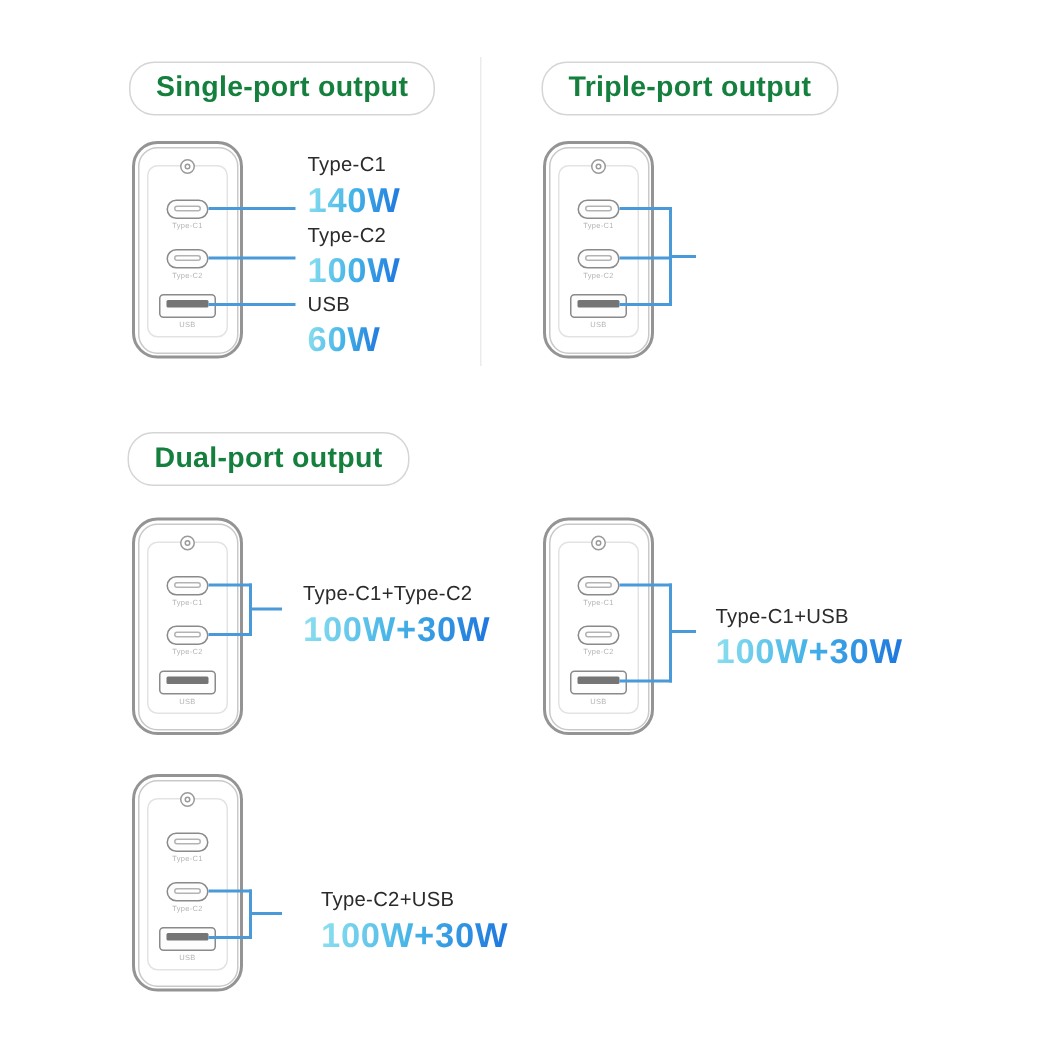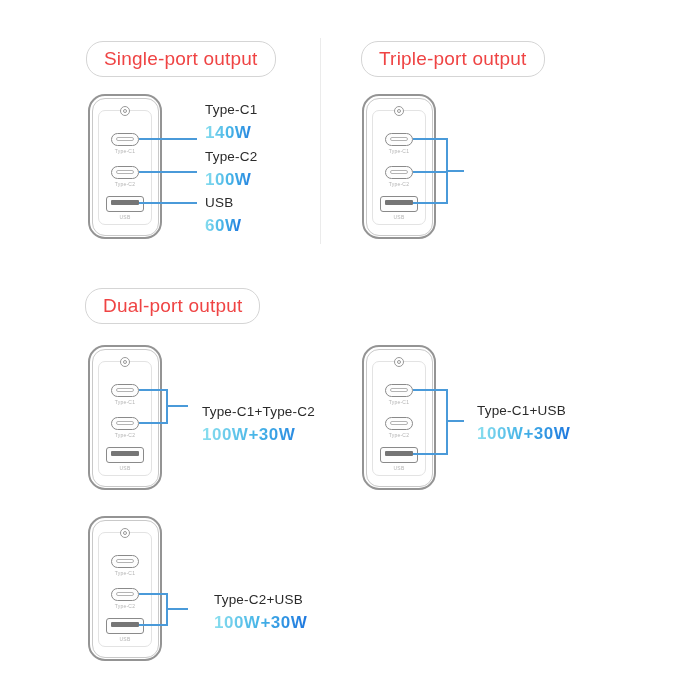--- a/index.html
+++ b/index.html
@@ -4,21 +4,21 @@
 <style>
   html,body{margin:0;padding:0;background:#ffffff;}
   .canvas{
     position:relative;width:700px;height:700px;background:#ffffff;overflow:hidden;
     font-family:"Liberation Sans", sans-serif;
   }
   
   .pill{
     position:absolute;display:inline-block;box-sizing:border-box;
     border:1.5px solid #d5d5d5;border-radius:17px;background:#fff;
-    padding:6px 17px;font-size:19px;font-weight:400;color:#ef4444;
+    padding:6px 17px;font-size:19px;font-weight:700;color:#15803d;
     letter-spacing:.2px;white-space:nowrap;
   }
   
   .divider{position:absolute;width:1px;background:#ebebeb;}
   
   .charger{
     position:absolute;width:74px;height:145px;box-sizing:border-box;
     border:2px solid #949494;border-radius:17px;background:#fff;
   }
   .charger-wall{position:absolute;top:1.5px;left:1.5px;right:1.5px;bottom:1.5px;
@@ -52,24 +52,24 @@
   .p2{top:55px}.pl2{top:70px}
   .p3{top:85px}.pl3{top:103px}
   
   .hline,.vline{position:absolute;background:#4a9ad9;}
   .hline{height:2px;}
   .vline{width:2px;}
   
   .group{position:absolute;white-space:nowrap;}
   .combo-label{font-size:13.5px;font-weight:500;color:#2b2b2b;letter-spacing:.2px;}
   .watt{
-    margin-top:3px;font-size:17px;font-weight:700;letter-spacing:.5px;
+    margin-top:3px;font-size:23px;font-weight:700;letter-spacing:.5px;
     line-height:26px;white-space:pre-line;color:#2e95e2;
     background:linear-gradient(100deg,#8ee1ef 0%,#46b4e7 48%,#1c74de 100%);
-    -webkit-background-clip:text;background-clip:text;-webkit-text-fill-color:transparent;
+    -webkit-background-clip:text;background-clip:text;text-align:center;-webkit-text-fill-color:transparent;
   }
 </style>
 </head>
 <body>
 
 <div class="canvas">
 
   <div class="divider" style="left:320px;top:38px;height:206px;"></div>
 
   <div class="pill" style="left:86px;top:41px;">Single-port output</div>
@@ -155,21 +155,21 @@
       <div class="portu p3">
           <i></i>
         </div>
       <div class="plabel pl3">USB</div>
     </div>
   </div>
   <div class="hline" style="left:139px;top:389px;width:29px;"></div>
   <div class="hline" style="left:139px;top:422px;width:29px;"></div>
   <div class="vline" style="left:166px;top:389px;height:35px;"></div>
   <div class="hline" style="left:166px;top:405px;width:22px;"></div>
-  <div class="group" style="left:202px;top:404px;">
+  <div class="group" style="left:202px;top:388px;">
     <div class="combo-label">Type-C1+Type-C2</div>
     <div class="watt">100W+30W</div>
   </div>
 
   <div class="charger" style="left:362px;top:345px;">
     <div class="charger-wall"></div>
     <div class="face">
       <div class="logo"></div>
       <div class="portc p1">
           <i></i>

